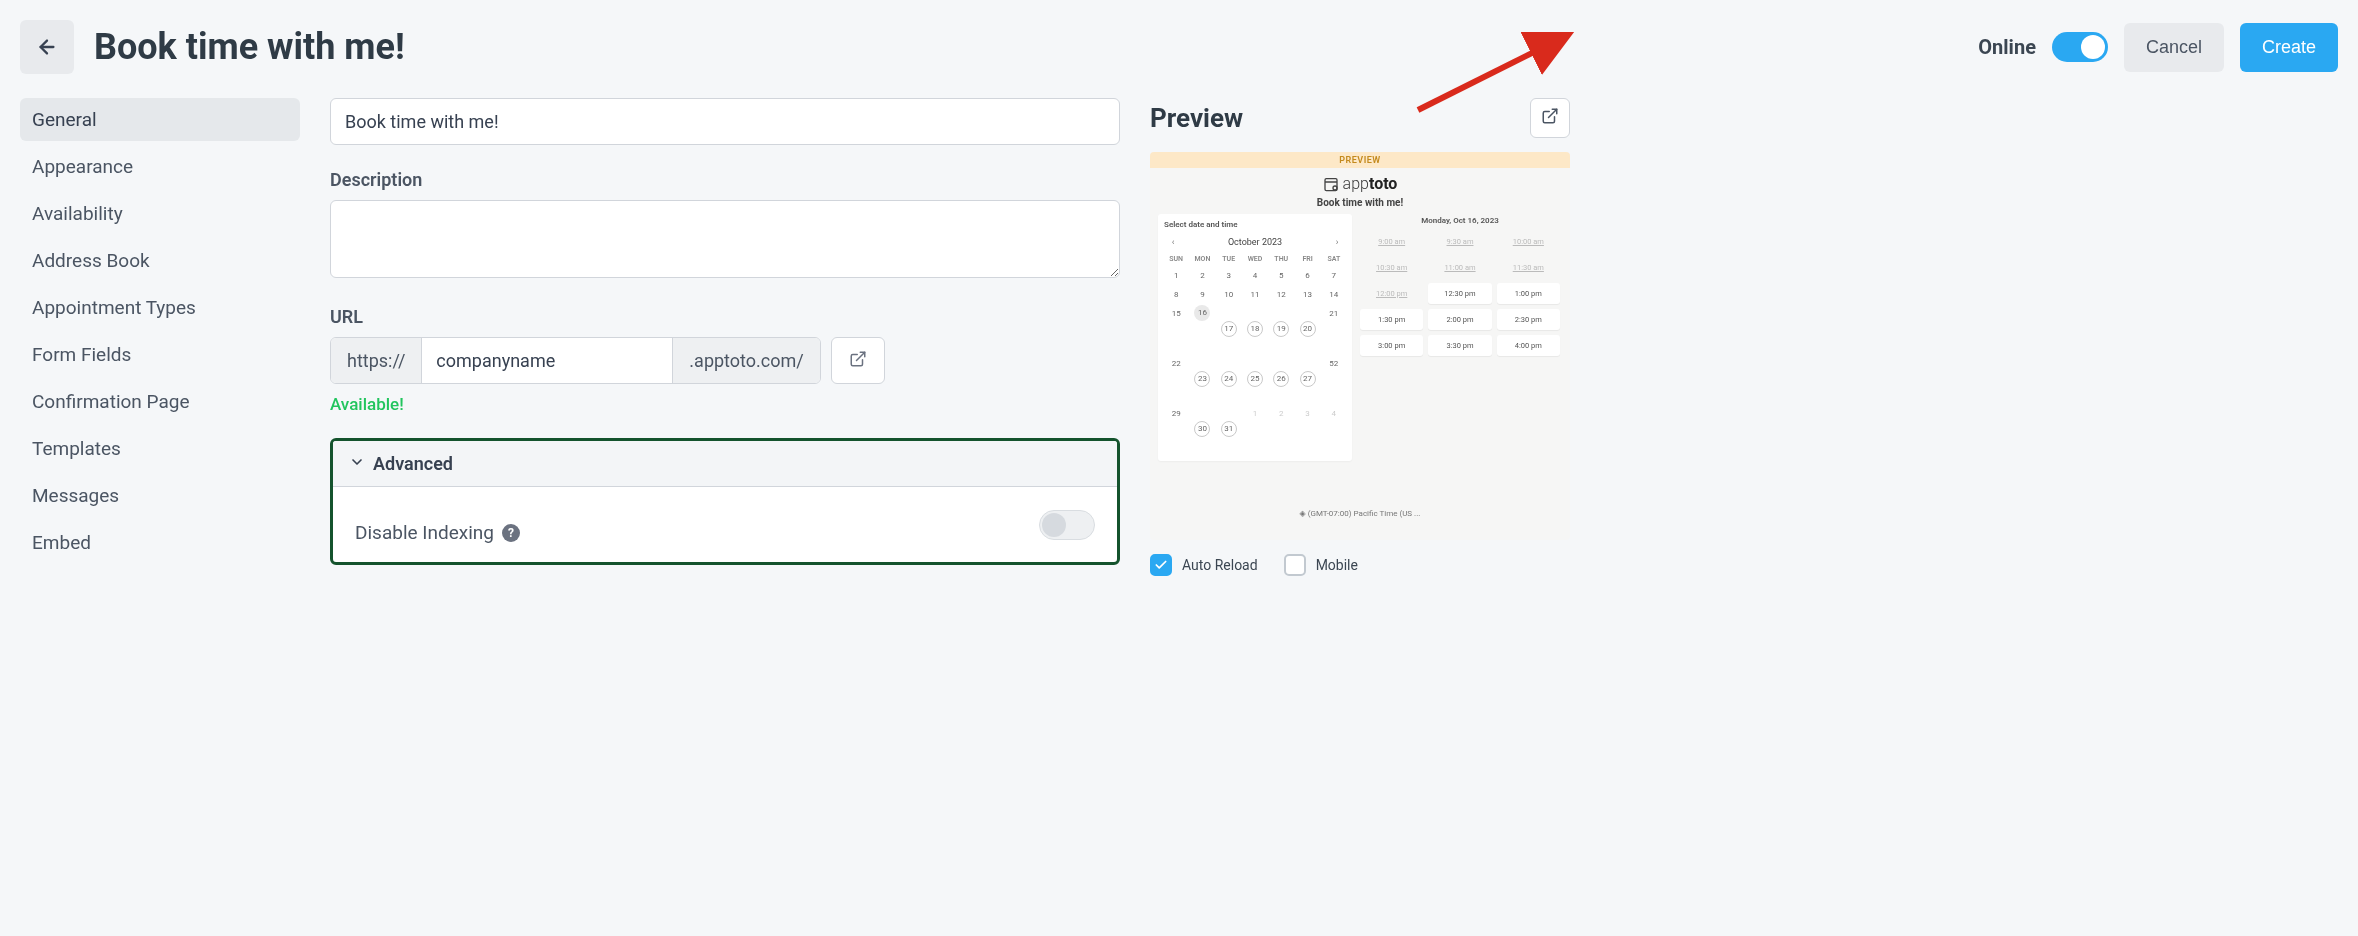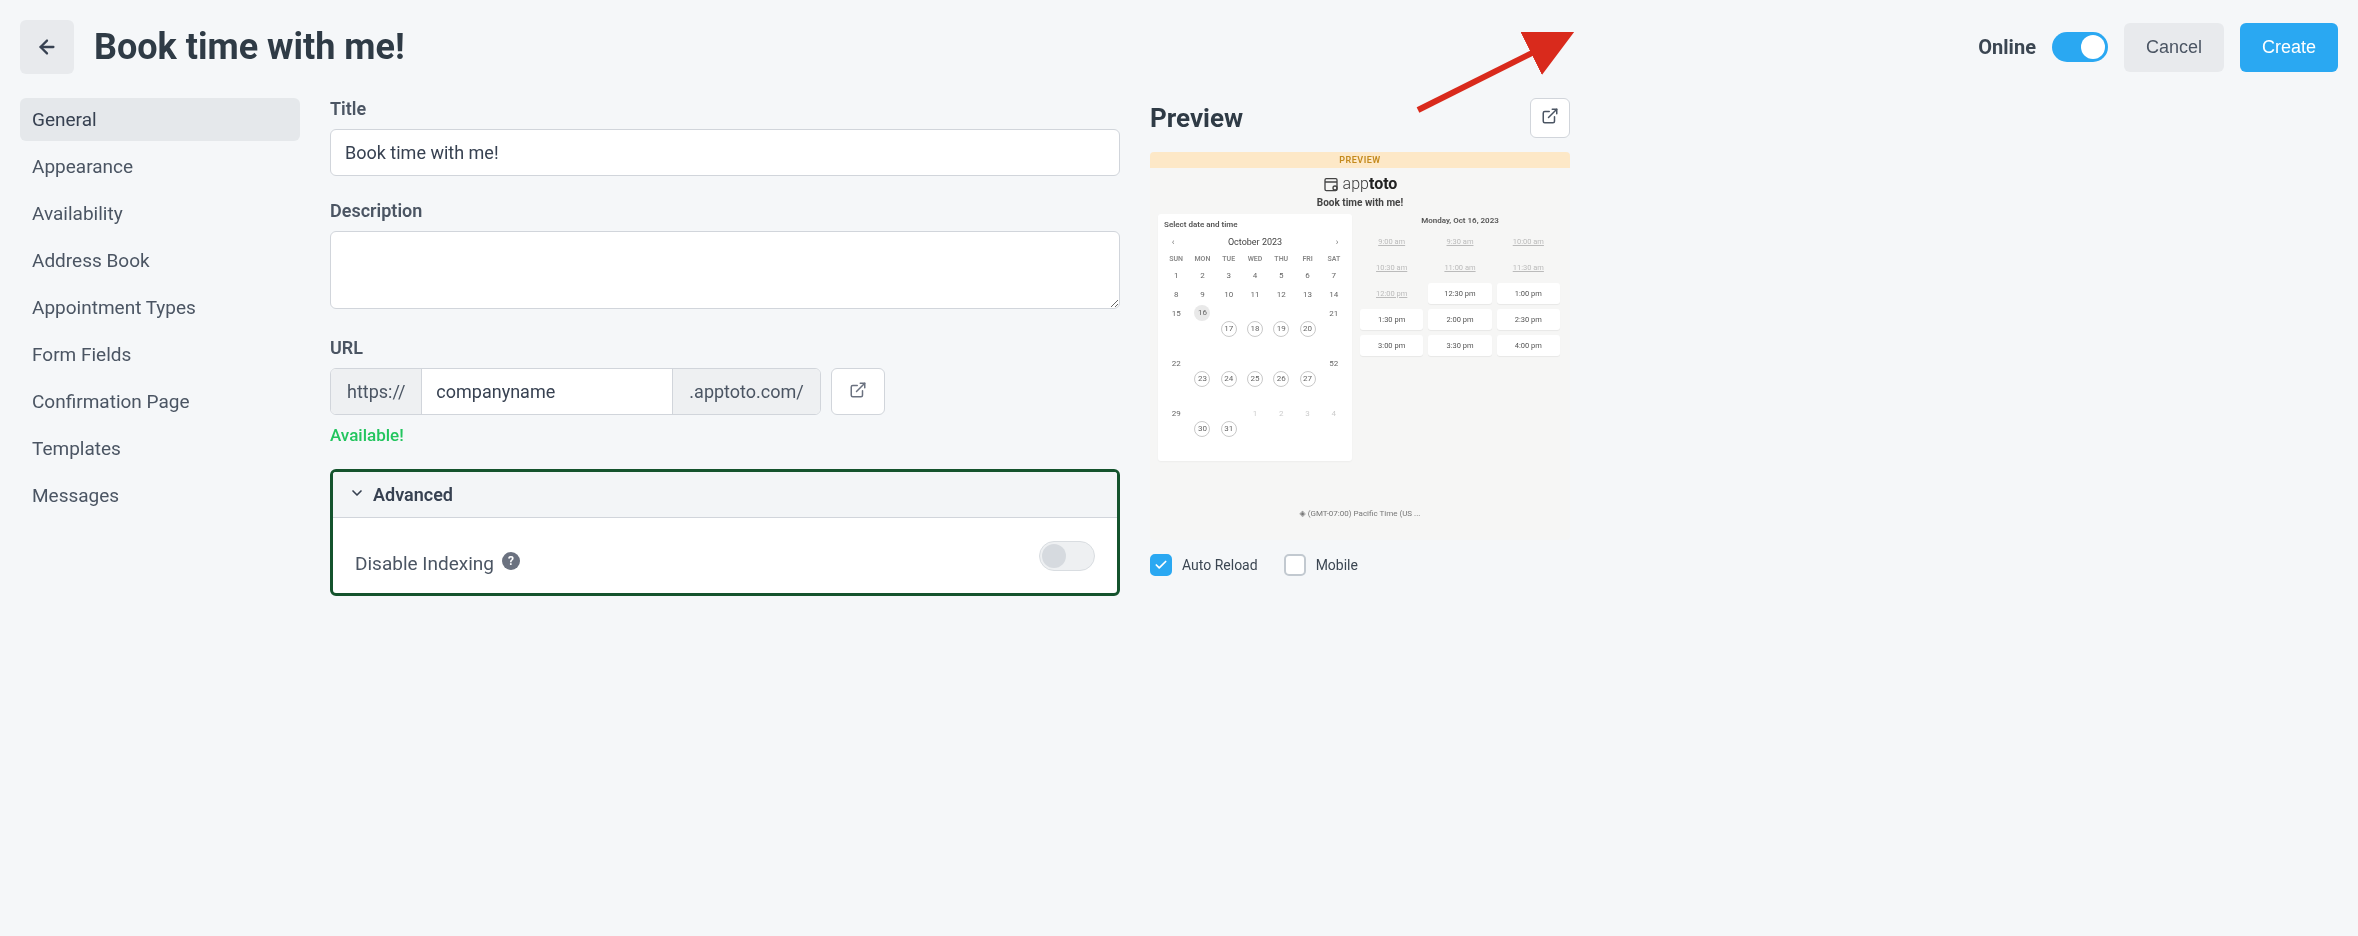--- a/index.html
+++ b/index.html
@@ -179,21 +179,21 @@
   .advanced-body {
     padding: 18px 22px;
     display: flex;
     align-items: center;
     justify-content: space-between;
   }
   .disable-indexing-label {
     font-size: 19px;
     color: #4b5563;
     display: flex;
-    align-items: flex-start;
+    align-items: center;
     gap: 8px;
     margin-top: 16px;
   }
   .help-icon {
     width: 18px; height: 18px; border-radius: 50%;
     background: #6b7280; color: #fff;
     font-size: 12px; font-weight: 700;
     display: inline-flex; align-items: center; justify-content: center;
   }
   .toggle-off {
@@ -434,25 +434,25 @@
     <div class="sidebar">
       <div class="sidebar-item active">General</div>
       <div class="sidebar-item">Appearance</div>
       <div class="sidebar-item">Availability</div>
       <div class="sidebar-item">Address Book</div>
       <div class="sidebar-item">Appointment Types</div>
       <div class="sidebar-item">Form Fields</div>
       <div class="sidebar-item">Confirmation Page</div>
       <div class="sidebar-item">Templates</div>
       <div class="sidebar-item">Messages</div>
+      <div class="sidebar-item">Embed</div>
     </div>
 
     <div class="form-col">
       <div class="field-block">
-        <div class="field-label">Title</div>
         <input class="input-text" type="text" value="Book time with me!" style="">
       </div>
 
       <div class="field-block">
         <div class="field-label">Description</div>
         <textarea class="textarea" style=""></textarea>
       </div>
 
       <div class="field-block">
         <div class="field-label">URL</div>

